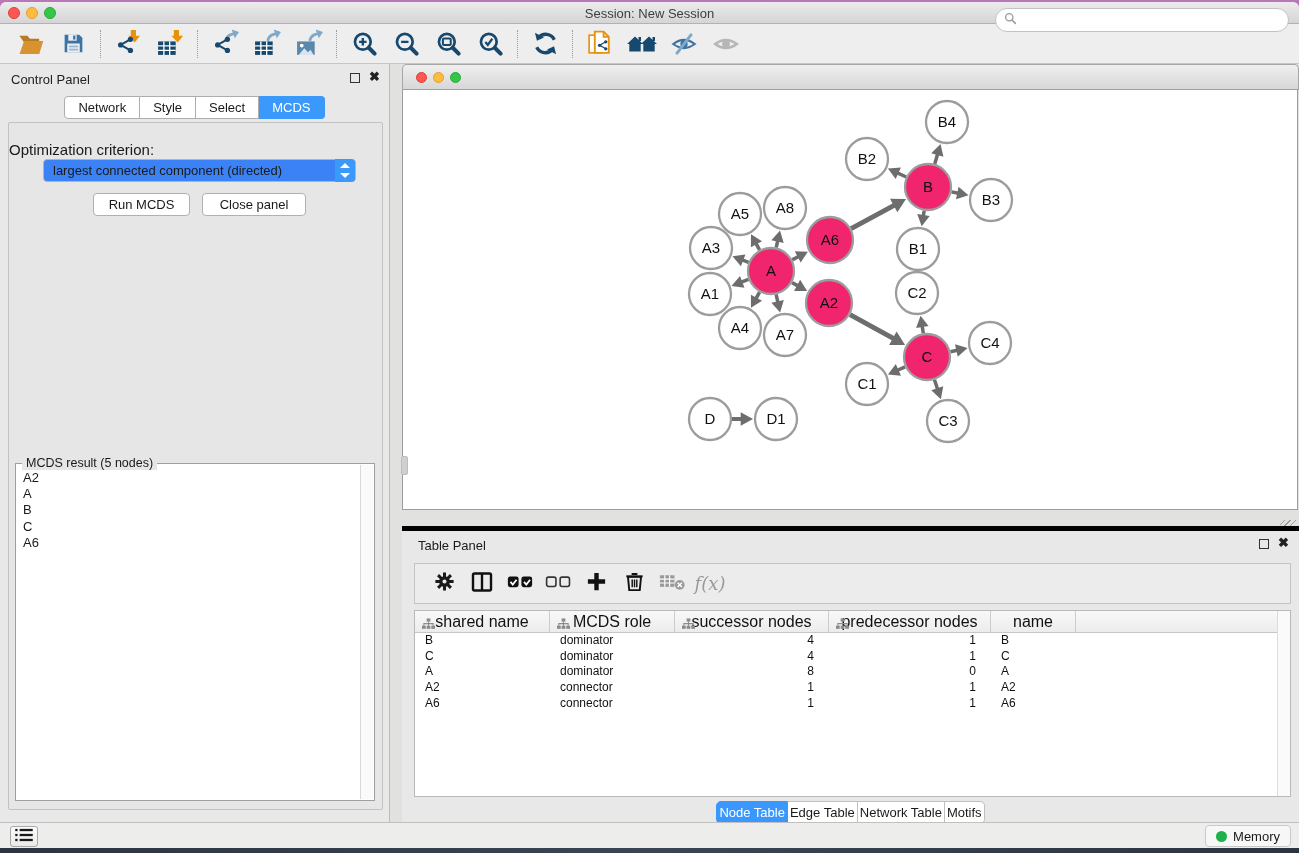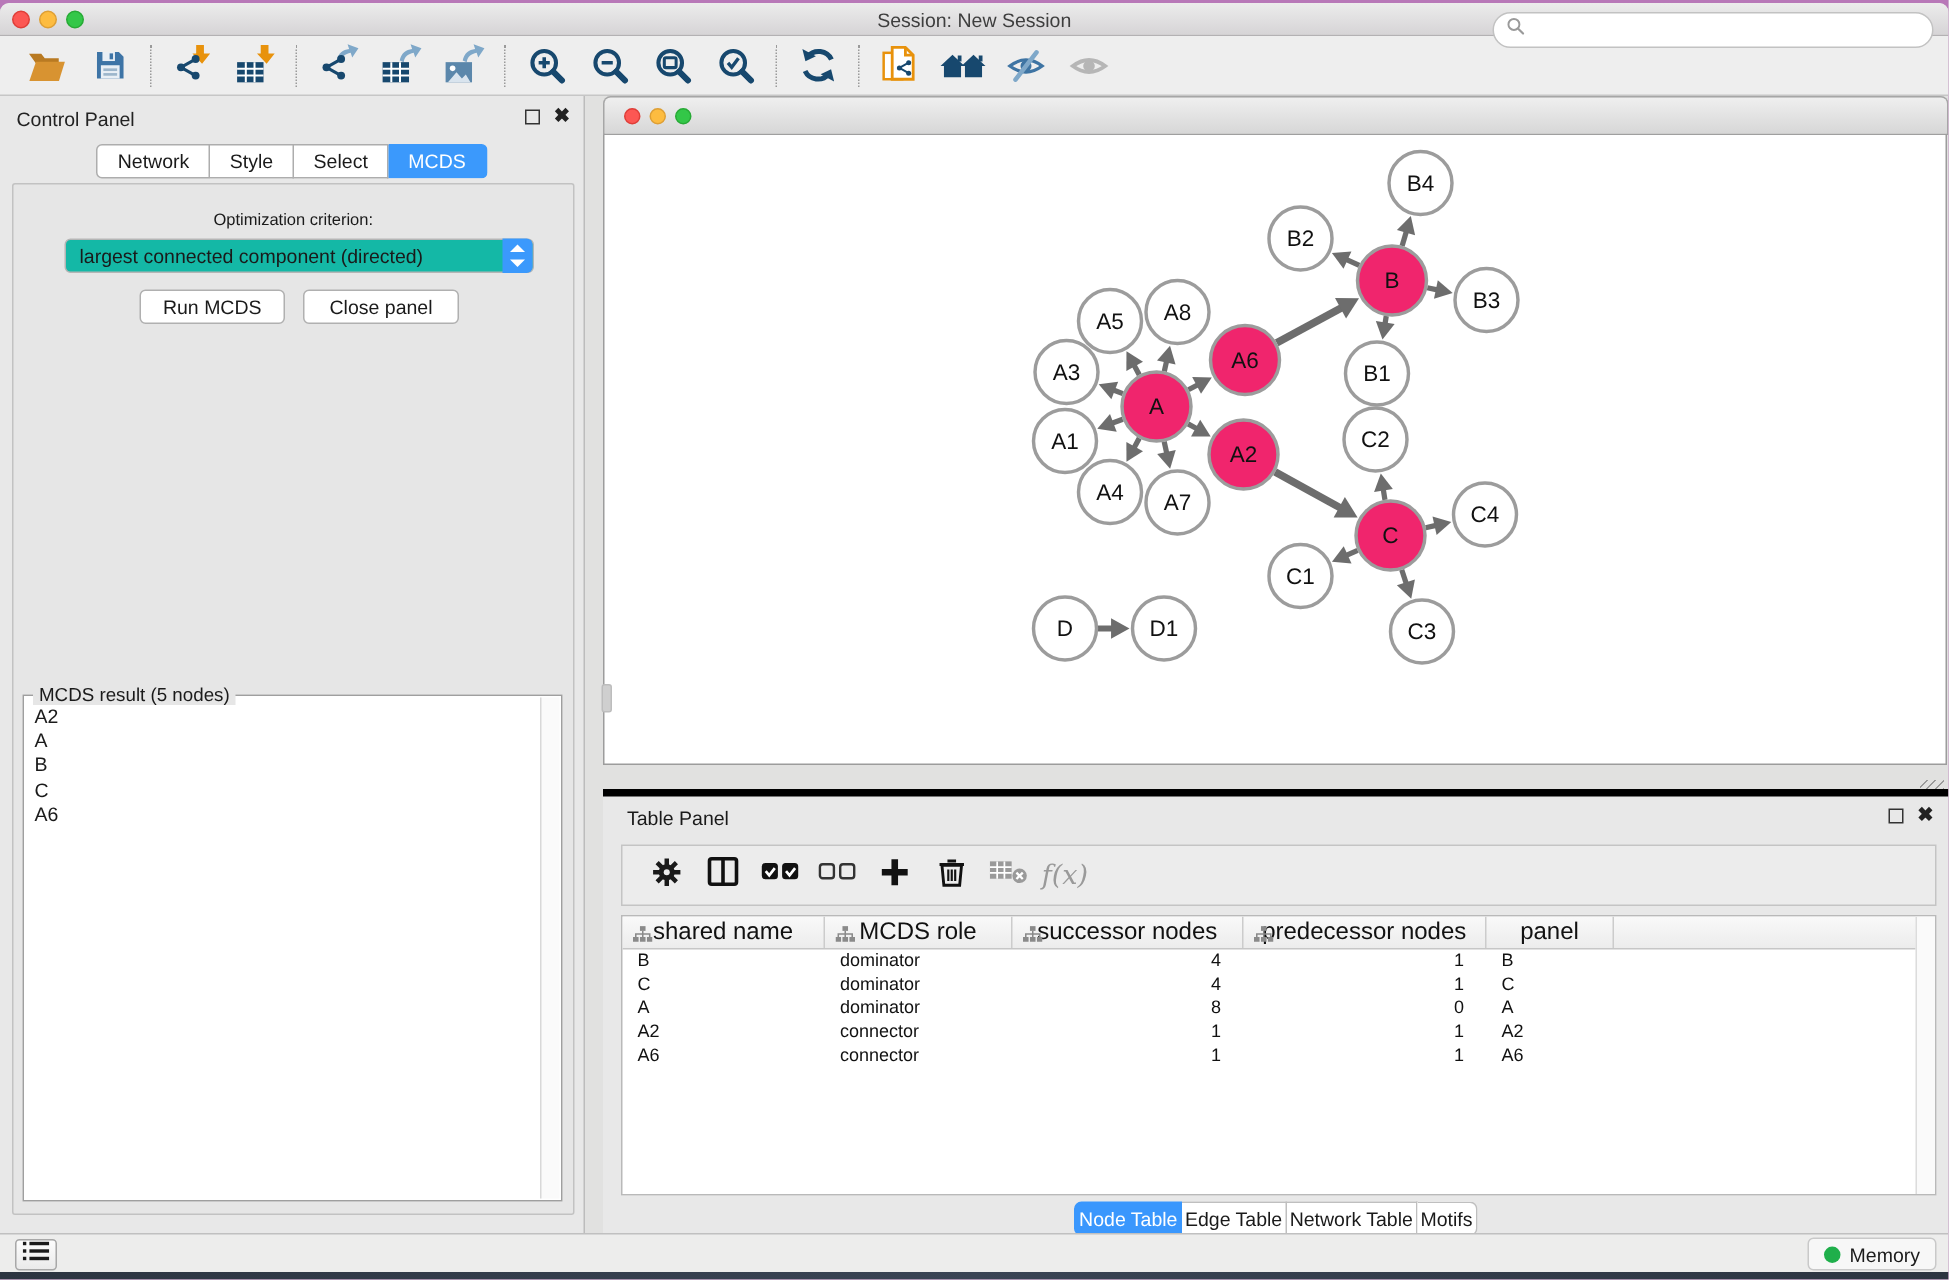--- a/index.html
+++ b/index.html
@@ -34,22 +34,22 @@
   .panel-float { position:absolute; top:9px; width:10px; height:10px; border:1.5px solid #333; background:transparent; cursor:pointer; }
   .panel-close { position:absolute; top:6px; font-size:13px; font-weight:bold; color:#222; cursor:pointer; line-height:14px; }
   #cp-header .panel-float { right:29px; }
   #cp-header .panel-close { right:9px; }
   #cp-tabs { position:absolute; left:0; top:32px; width:100%; display:flex; justify-content:center; }
   .cp-tab { font-size:13px; padding:3px 13px; background:#fff; border:1px solid #adadad; border-left:none; cursor:pointer; color:#1a1a1a; }
   .cp-tab:first-child { border-left:1px solid #adadad; border-radius:4px 0 0 4px; }
   .cp-tab:last-child { border-radius:0 4px 4px 0; }
   .cp-tab.active { background:#3b99fc; color:#fff; border-color:#3b99fc; }
   #cp-content { position:absolute; left:8px; top:58px; width:375px; height:688px; background:#e6e6e6; border:1px solid #c2c2c2; border-radius:2px; }
-  #opt-label { position:absolute; top:18px; width:100%; text-align:center; font-size:11px; }
-  #opt-select { position:absolute; left:34px; top:36px; width:313px; height:23px; background:#14b8a6; border:1px solid #b5b5b5; border-radius:4px; font-size:13px; line-height:21px; padding-left:9px; cursor:pointer; }
+  #opt-label { position:absolute; top:18px; width:100%; font-size:15px; }
+  #opt-select { position:absolute; left:34px; top:36px; width:313px; height:23px; background:#3b82f6; border:1px solid #b5b5b5; border-radius:4px; font-size:13px; line-height:21px; padding-left:9px; cursor:pointer; }
   #opt-stepper { position:absolute; right:0; top:-1px; width:20px; height:23px; background:#3b99fc; border-radius:0 4px 4px 0; }
   #opt-stepper i { position:absolute; left:5px; width:0; height:0; border-left:5px solid transparent; border-right:5px solid transparent; }
   #opt-stepper .up { top:4px; border-bottom:5px solid #fff; }
   #opt-stepper .dn { bottom:4px; border-top:5px solid #fff; }
   .cp-btn { position:absolute; top:70px; height:23px; background:#fff; border:1px solid #b0b0b0; border-radius:4px; font-size:13px; text-align:center; line-height:21px; cursor:pointer; }
   #run-btn { left:84px; width:97px; }
   #close-btn { left:193px; width:104px; }
   #mcds-box { position:absolute; left:6px; top:340px; width:360px; height:338px; border:1px solid #9f9f9f; background:#fff; }
   #mcds-legend { position:absolute; left:6px; top:-8px; background:#e6e6e6; padding:0 4px; font-size:12.5px; }
   #result-list { position:absolute; left:1px; top:6px; width:343px; }
@@ -560,21 +560,21 @@
                   <rect x="5" y="0" width="4" height="3.4"></rect>
                   <rect x="0" y="7.8" width="4" height="3.4"></rect>
                   <rect x="5" y="7.8" width="4" height="3.4"></rect>
                   <rect x="10" y="7.8" width="4" height="3.4"></rect>
                 </g>
                 <path d="M7 3.4v2.2M2 7.8V5.6h10v2.2M7 5.6v2.2" stroke="#8a8a8a" fill="none" stroke-width="1.1"></path>
               </svg></span>
             <span>predecessor nodes</span>
           </div>
           <div class="th c4">
-            <span>panel</span>
+            <span>name</span>
           </div>
         </div>
       <div id="table-body">
           <div class="tr">
             <div class="td c0">B</div>
             <div class="td c1">dominator</div>
             <div class="td c2 num">4</div>
             <div class="td c3 num">1</div>
             <div class="td c4">B</div>
           </div>

